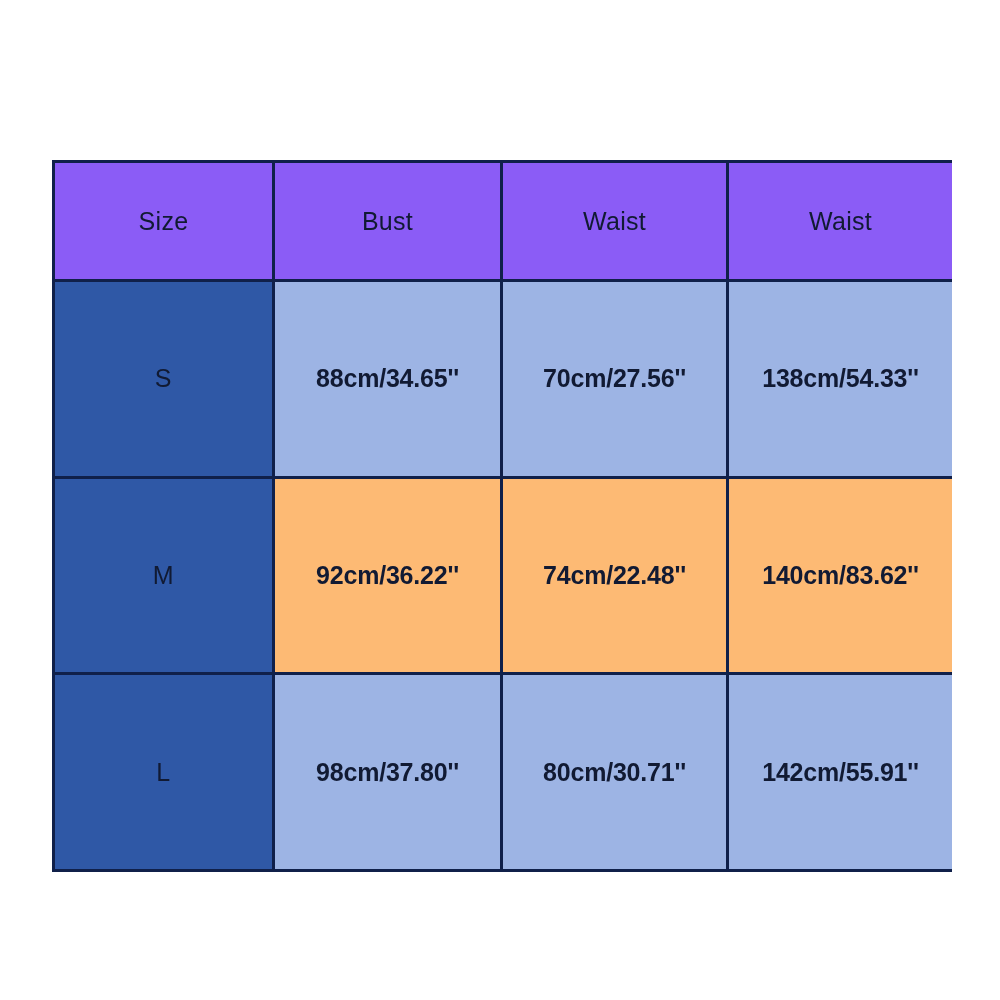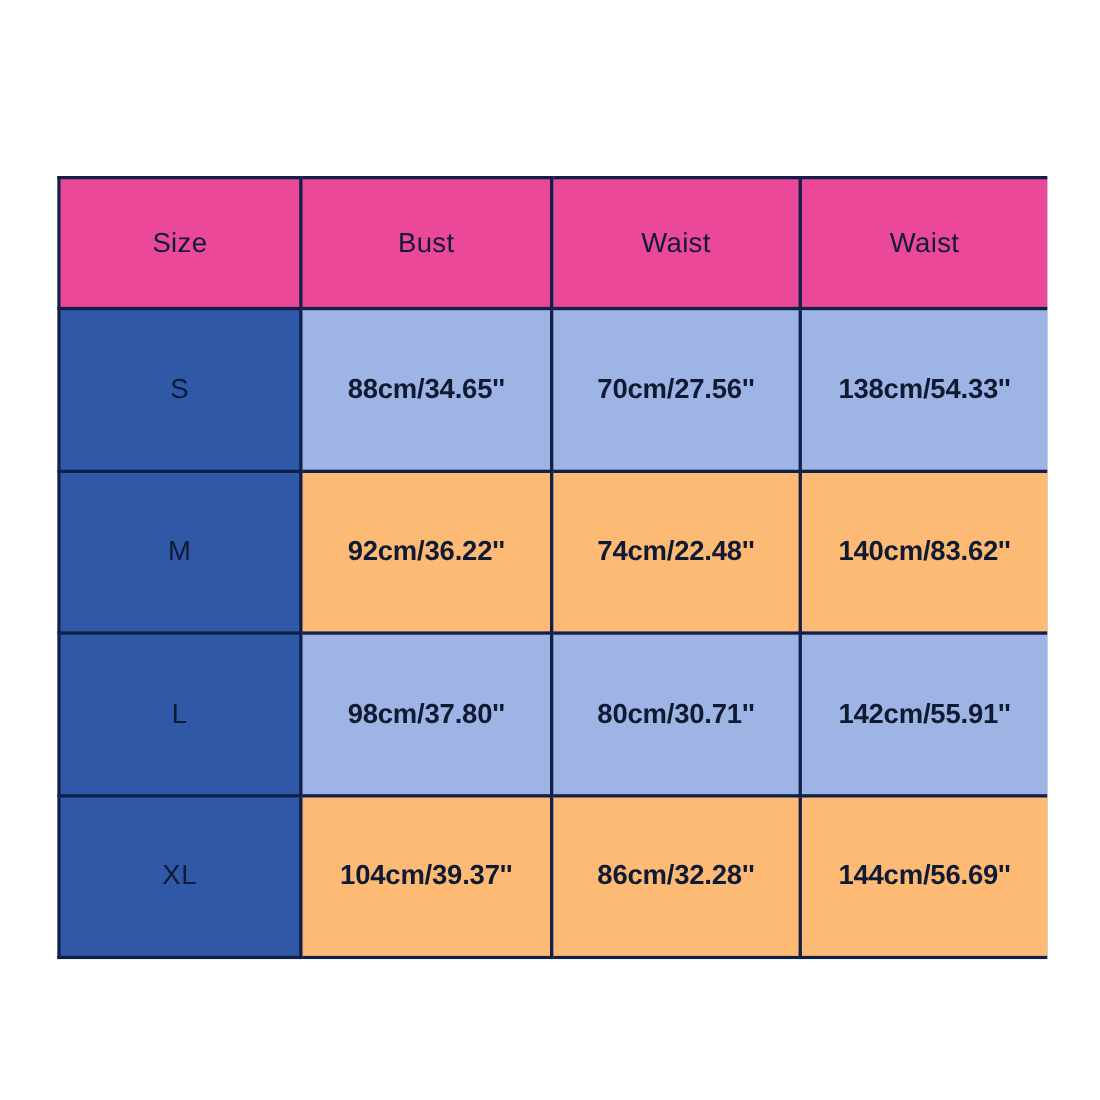--- a/index.html
+++ b/index.html
@@ -51,21 +51,21 @@
     text-align: center;
     vertical-align: middle;
     padding: 0 6px;
     color: #111a33;
     white-space: nowrap;
   }
 
   
   table.size-table thead th {
     height: 116px;
-    background: #ec4899;
+    background: #8b5cf6;
     font-size: 25px;
     font-weight: 400;
     letter-spacing: 0.3px;
   }
 
   
   table.size-table td.size-cell {
     background: #2f58a6;
     font-size: 25px;
     font-weight: 400;
@@ -124,25 +124,19 @@
           <td class="measure-cell">140cm/83.62''</td>
         </tr>
 
         <tr class="row-a">
           <td class="size-cell">L</td>
           <td class="measure-cell">98cm/37.80''</td>
           <td class="measure-cell">80cm/30.71''</td>
           <td class="measure-cell">142cm/55.91''</td>
         </tr>
 
-        <tr class="row-b">
-          <td class="size-cell">XL</td>
-          <td class="measure-cell">104cm/39.37''</td>
-          <td class="measure-cell">86cm/32.28''</td>
-          <td class="measure-cell">144cm/56.69''</td>
-        </tr>
 
 
       </tbody>
     </table>
   </div>
 
 </div>
 
 </body></html>

